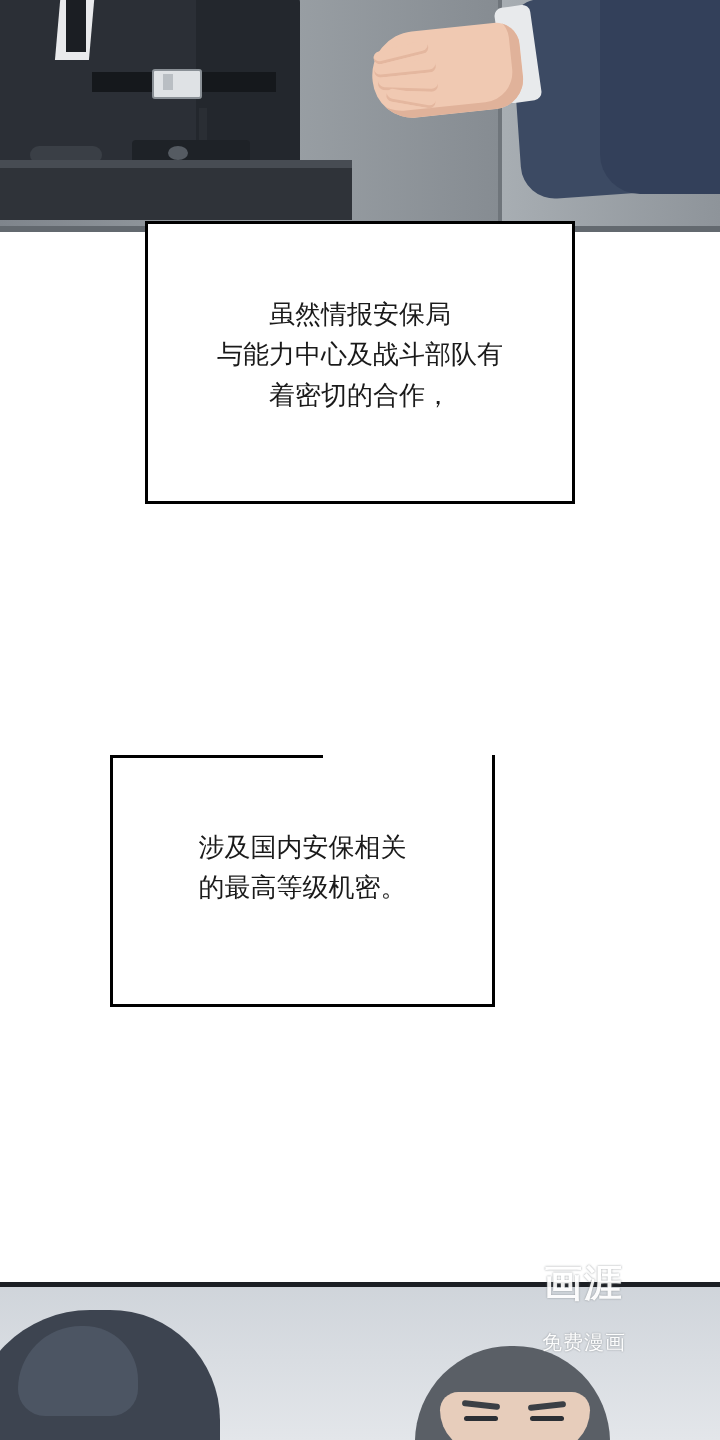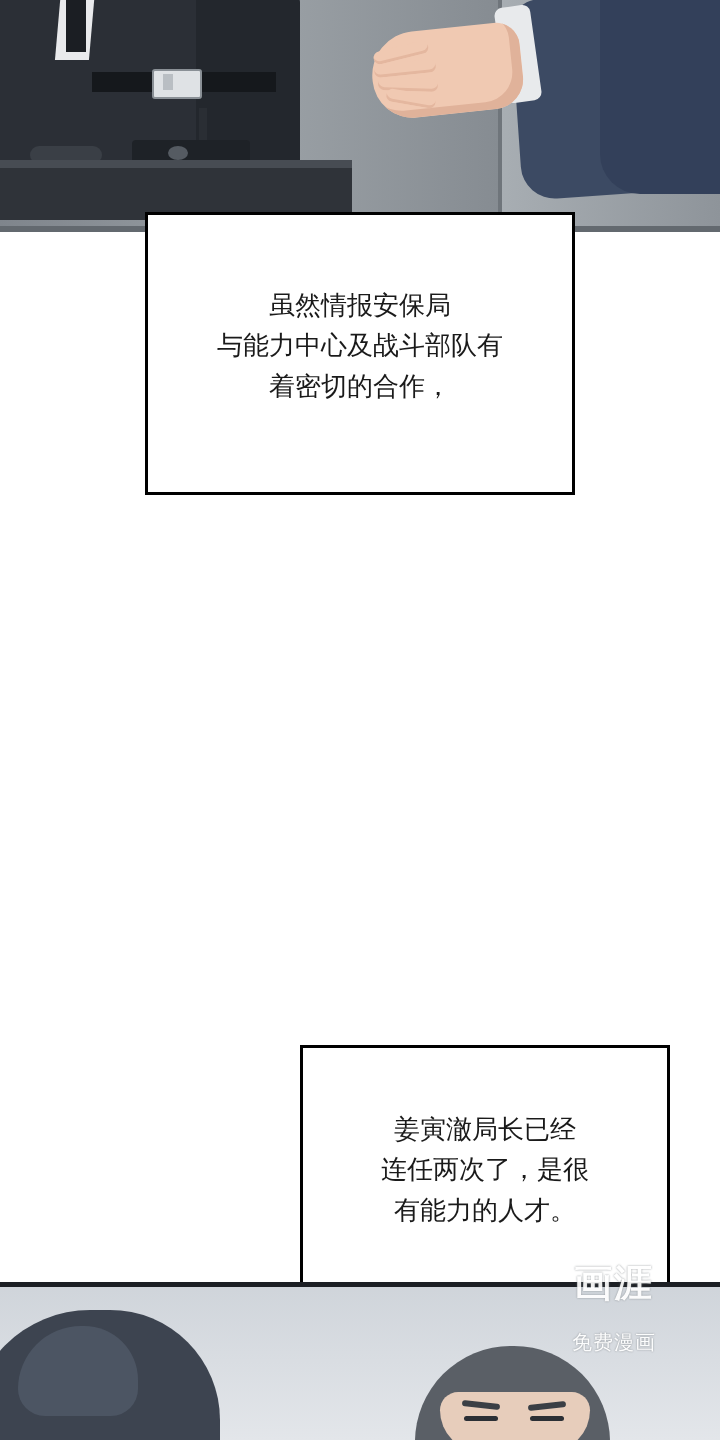--- a/index.html
+++ b/index.html
@@ -149,21 +149,21 @@
   }
   .box p {
     margin: 0;
     text-align: center;
     color: #1a1a1a;
     font-size: 26px;
     line-height: 1.55;
     font-family: "Liberation Sans", sans-serif;
     white-space: pre-line;
   }
-  #box1 { left: 145px; top: 212px; width: 430px; height: 283px; }
+  #box1 { left: 145px; top: 221px; width: 430px; height: 283px; }
   #box1 p { padding-bottom: 16px; }
 
   
   #box2 { left: 320px; top: 562px; width: 295px; height: 210px; border-bottom: none; }
   #box3 { left: 110px; top: 755px; width: 385px; height: 252px; }
   #box2-seam {
     position: absolute; left: 323px; top: 753px; width: 169px; height: 6px;
     background: #ffffff;
   }
   #box2 p { position: relative; top: -4px; }
@@ -220,21 +220,21 @@
     background: #2b2f35; border-radius: 3px;
   }
   .bottom-art .eye-b {
     position: absolute; left: 530px; top: 134px; width: 34px; height: 5px;
     background: #2b2f35; border-radius: 3px;
   }
 
   
   .watermark {
     position: absolute;
-    left: 534px; top: 1258px;
+    left: 504px; top: 1258px;
     width: 160px;
     text-align: center;
     pointer-events: none;
   }
   .watermark .logo {
     display: inline-block;
     font-size: 38px;
     font-weight: bold;
     letter-spacing: 2px;
     color: #ffffff;
@@ -290,27 +290,26 @@
     <div class="floorline"></div>
   </div>
 
   <div class="box" id="box1">
     <p>虽然情报安保局
 与能力中心及战斗部队有
 着密切的合作，</p>
   </div>
 
 
+  <div class="box" id="box3">
+    <p>涉及国内安保相关
+的最高等级机密。</p>
+  </div>
   <div id="box2-seam"></div>
 
-  <div class="box" id="box4">
-    <p>姜寅澈局长已经
-连任两次了，是很
-有能力的人才。</p>
-  </div>
 
   <div class="bottom-art">
     <div class="bg"></div>
     <div class="topline"></div>
     <div class="head-left"></div>
     <div class="head-left-hl"></div>
     <div class="head-right"></div>
     <div class="face-right"></div>
     <div class="brow-a"></div>
     <div class="brow-b"></div>

